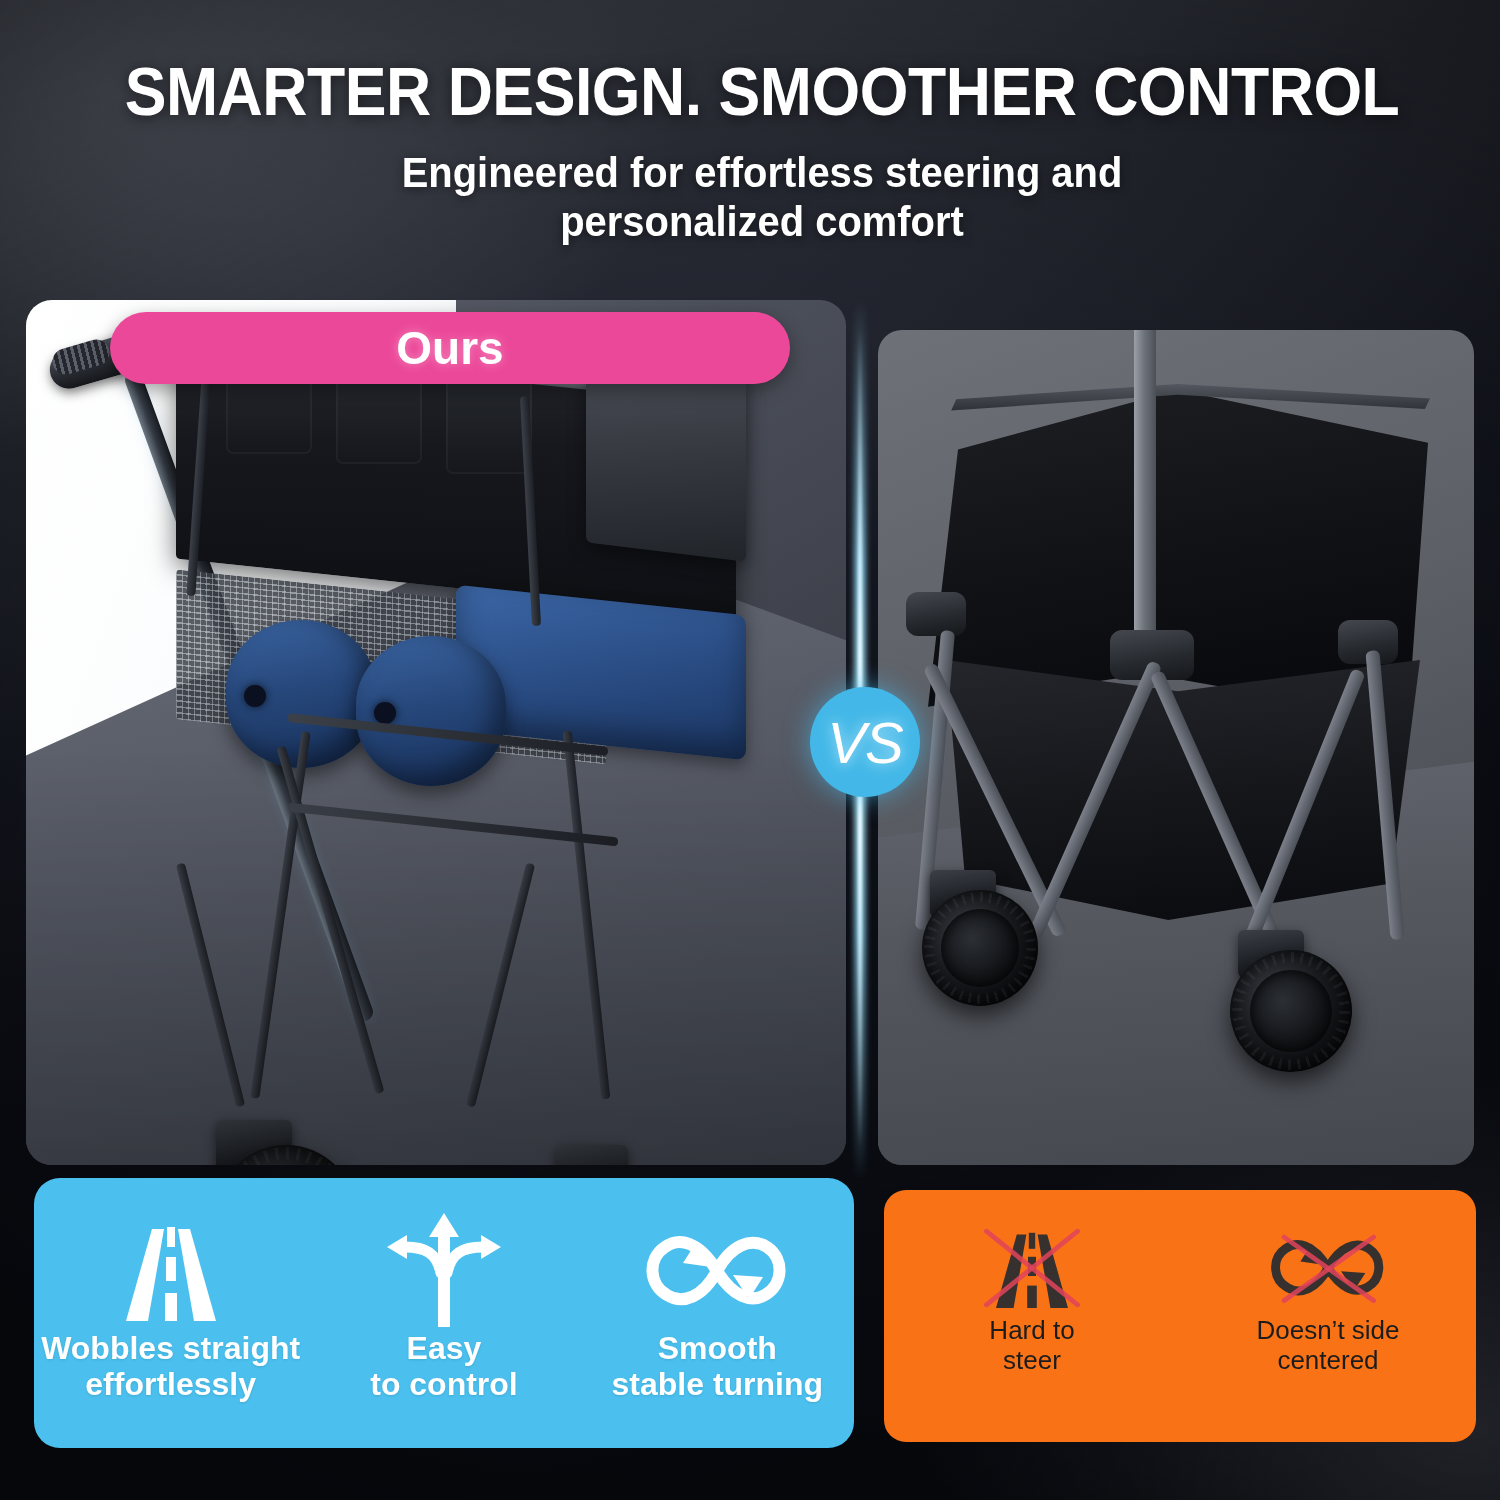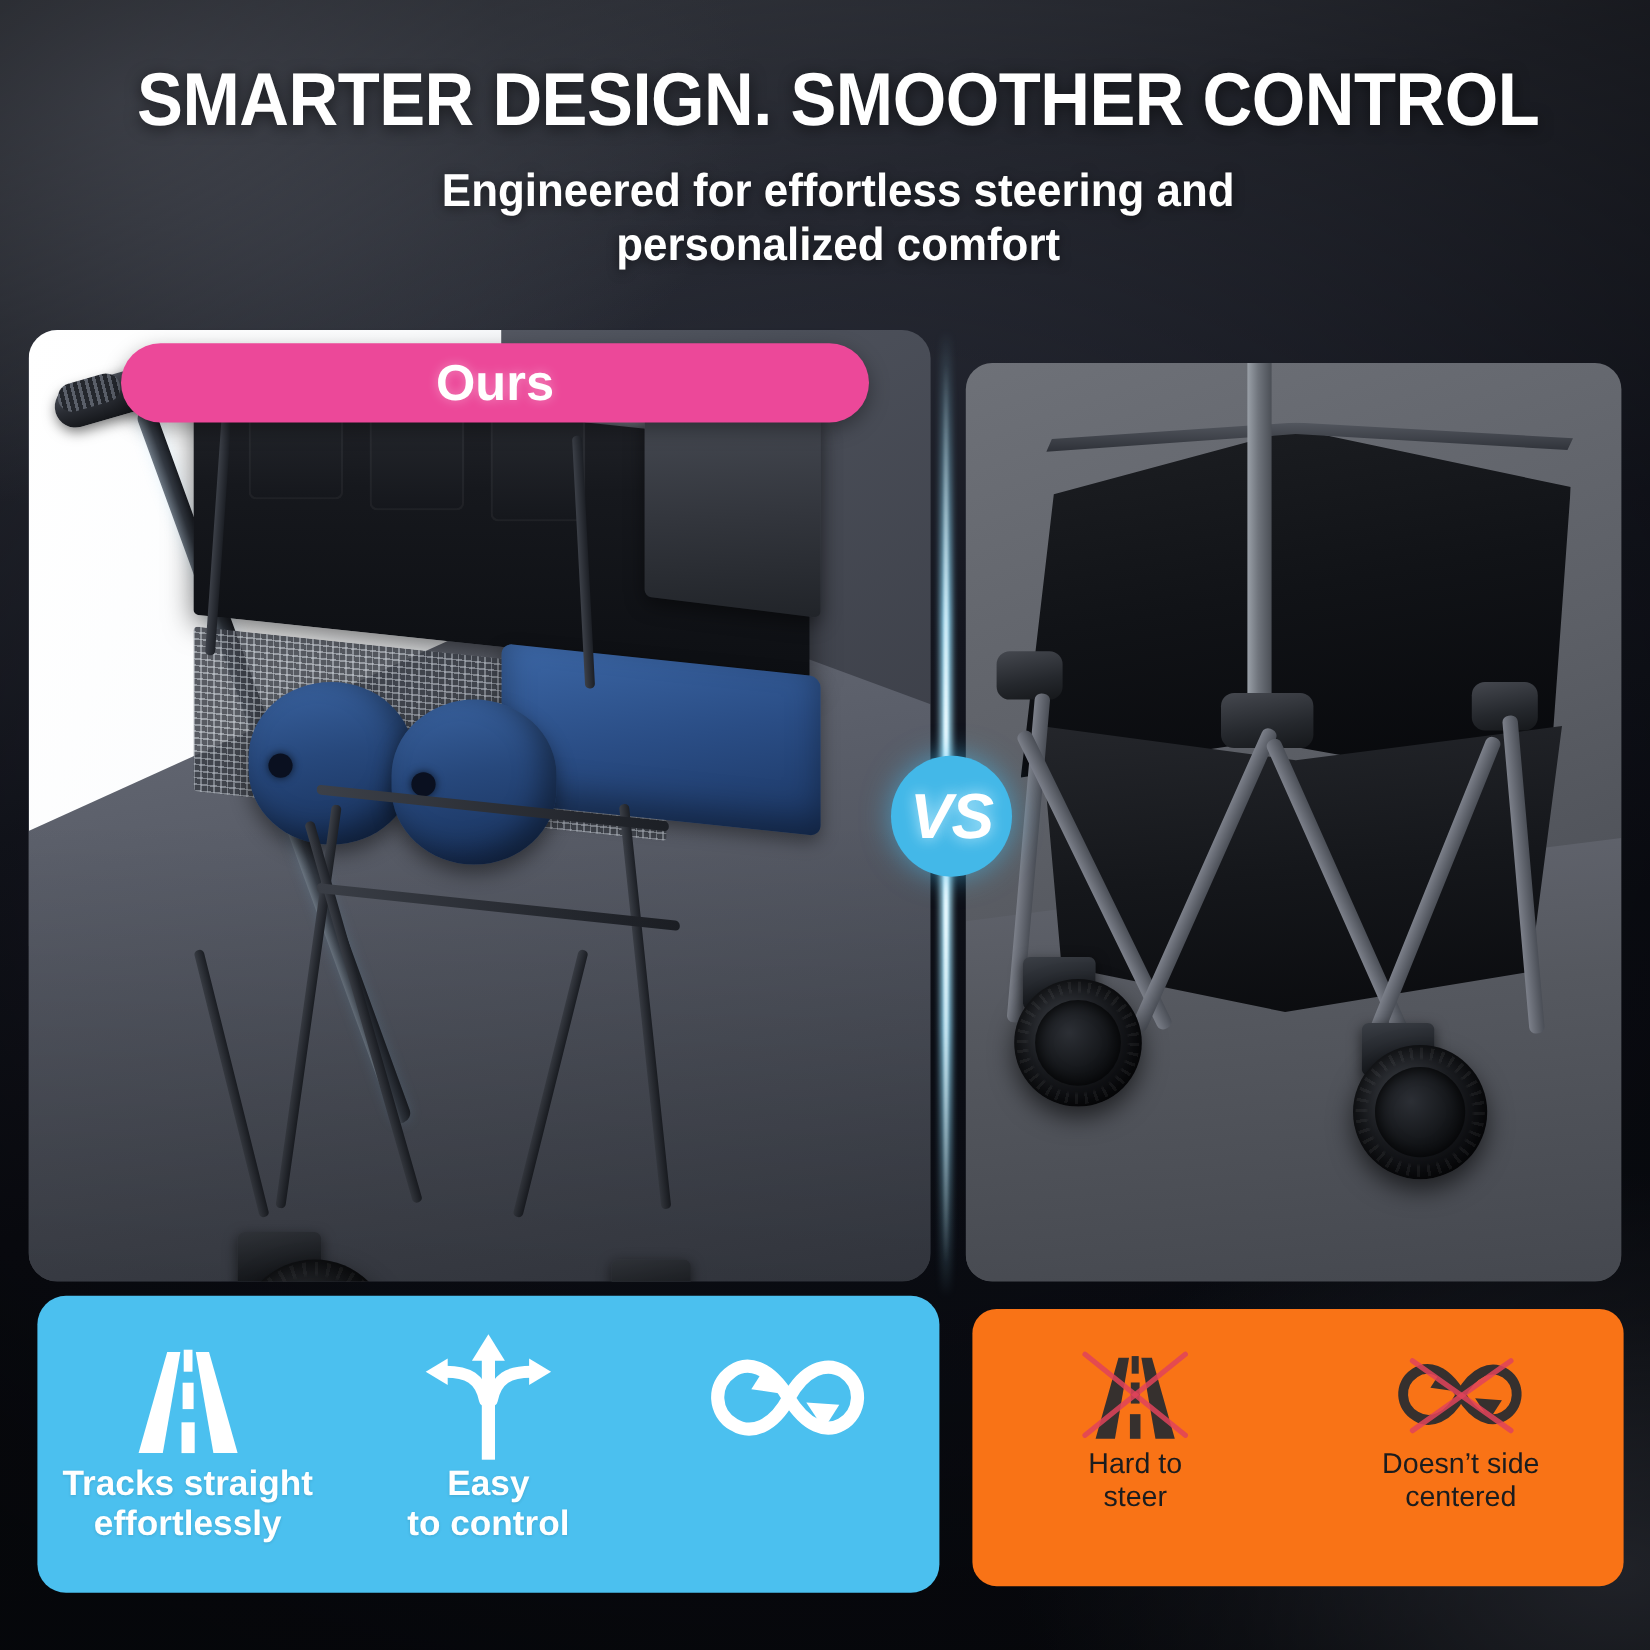--- a/index.html
+++ b/index.html
@@ -206,21 +206,21 @@
     background:linear-gradient(180deg,rgba(255,255,255,0) 0%,rgba(235,250,255,0.95) 40%,rgba(235,250,255,0.95) 62%,rgba(255,255,255,0) 100%);
     filter:blur(1px);
   }
   .vs{
     position:absolute;left:810px;top:687px;width:110px;height:110px;
     border-radius:50%;background:#43b8e8;
     display:flex;align-items:center;justify-content:center;
     box-shadow:0 0 26px rgba(70,190,240,0.6);
   }
   .vs span{
-    font-size:58px;font-weight:bold;font-style:italic;color:#fff;
+    font-size:58px;font-weight:normal;font-style:italic;color:#fff;
     letter-spacing:-1px;text-shadow:0 0 14px rgba(200,240,255,0.9);
   }
 
   
   .badge-ours{
     position:absolute;left:110px;top:312px;width:680px;height:72px;
     background:#ec4899;border-radius:36px;
     display:flex;align-items:center;justify-content:center;
     box-shadow:0 6px 18px rgba(0,0,0,0.35);
   }
@@ -357,21 +357,21 @@
         <div class="ficon">
           <svg width="150" height="108" viewBox="0 0 150 108">
             <path d="M30 104 L56 12 L68 12 L52 104 Z" fill="#fff"></path>
             <path d="M120 104 L94 12 L82 12 L98 104 Z" fill="#fff"></path>
             <rect x="71" y="10" width="8" height="20" fill="#fff"></rect>
             <rect x="70" y="40" width="10" height="24" fill="#fff"></rect>
             <rect x="69" y="76" width="12" height="28" fill="#fff"></rect>
           </svg>
         </div>
         <div class="flabel">
-          <div>Tracks straight</div>
+          <div>Wobbles straight</div>
           <div>effortlessly</div>
         </div>
       </div>
 
       <div class="fcell">
         <div class="ficon">
           <svg width="130" height="120" viewBox="0 0 130 120">
             <rect x="59" y="44" width="12" height="72" fill="#fff"></rect>
             <rect x="59" y="20" width="12" height="34" fill="#fff"></rect>
             <path d="M65 2 L80 26 L50 26 Z" fill="#fff"></path>
@@ -388,20 +388,24 @@
       </div>
 
       <div class="fcell">
         <div class="ficon">
           <svg width="160" height="104" viewBox="0 0 160 104">
             <path d="M80 52 C62 22 42 18 28 28 C10 40 12 66 30 76 C46 86 66 78 80 52 C94 26 114 18 130 28 C148 40 146 66 128 76 C114 84 96 78 80 52" fill="none" stroke="#fff" stroke-width="12" stroke-linecap="round"></path>
             <path d="M60 22 L74 48 L46 44 Z" fill="#fff"></path>
             <path d="M112 80 L96 56 L126 58 Z" fill="#fff"></path>
           </svg>
         </div>
+        <div class="flabel">
+          <div>Smooth</div>
+          <div>stable turning</div>
+        </div>
       </div>
 
     </div>
   </div>
 
   <div class="feat-right">
     <div class="frow">
 
       <div class="fcell">
         <div class="ficon">

